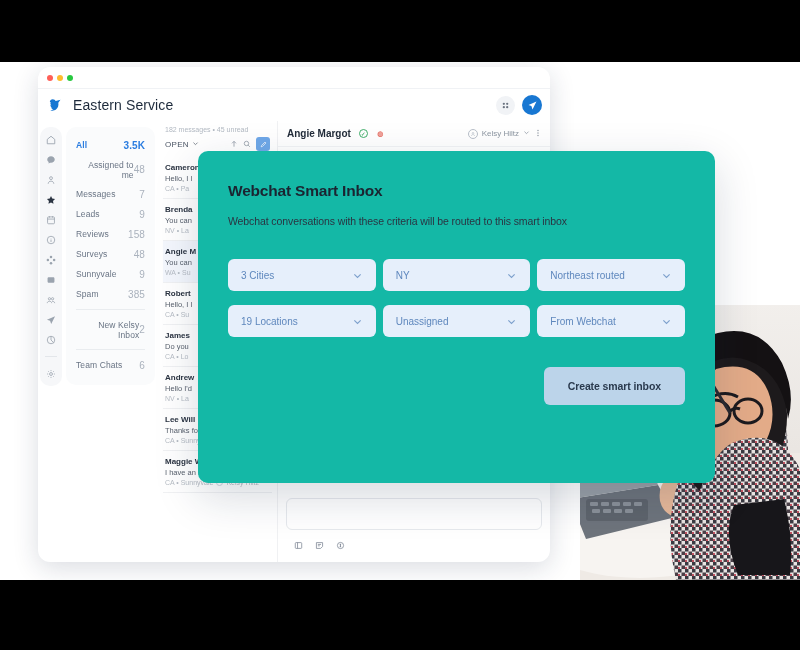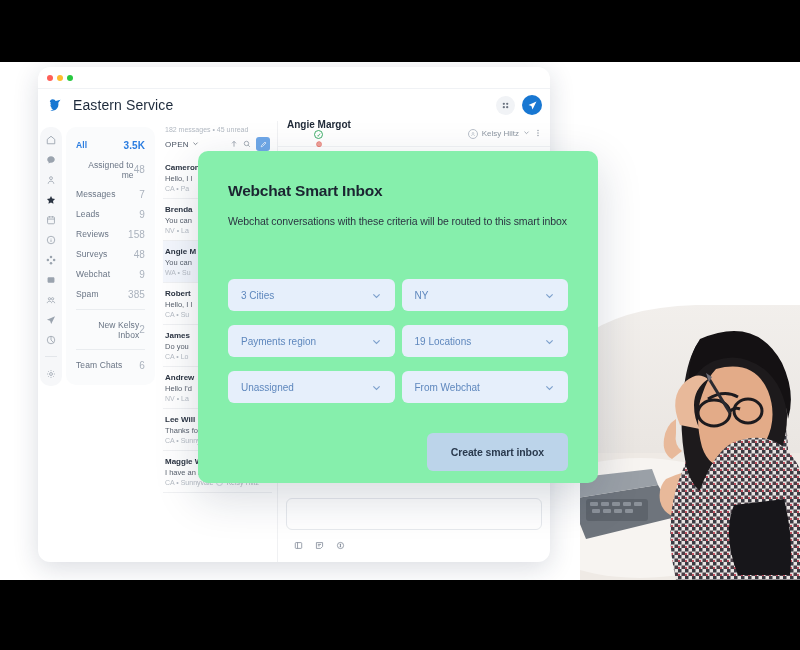--- a/index.html
+++ b/index.html
@@ -102,21 +102,21 @@
   .ag-dot {
     width: 7px; height: 7px; border-radius: 50%; border: 1px solid #cfd5dd;
   }
 
   
   .thread { flex: 1; position: relative; border-left: 1px solid #f0f1f3; display: flex; flex-direction: column; }
   .thread-head {
     height: 26px; display: flex; align-items: center; justify-content: space-between;
     padding: 0 8px 0 9px; border-bottom: 1px solid #f2f3f5;
   }
-  .th-name { font-size: 10px; color: #222c3a; font-weight: bold; display: flex; align-items: center; gap: 0; flex-direction: column; }
+  .th-name { font-size: 10px; color: #222c3a; font-weight: bold; display: flex; align-items: center; gap: 8px; }
   .chip-g { width: 9px; height: 9px; border-radius: 50%; border: 1px solid #3fae6a; color: #3fae6a; font-size: 5.5px; display: flex; align-items: center; justify-content: center; }
   .chip-r { width: 9px; height: 9px; border-radius: 50%; color: #e8796f; font-size: 7px; display: flex; align-items: center; justify-content: center; }
   .th-right { display: flex; align-items: center; gap: 4px; font-size: 8px; color: #8d96a2; }
   .th-avatar { width: 10px; height: 10px; border-radius: 50%; border: 1px solid #b9c0ca; display: flex; align-items: center; justify-content: center; }
 
   .messages { flex: 1; padding: 10px 8px; position: relative; }
   .bubble {
     background: #5a9bd8; color: #fff; font-size: 8px; line-height: 1.45;
     border-radius: 10px; padding: 7px 9px; max-width: 200px; margin-left: auto; margin-bottom: 12px;
   }
@@ -128,28 +128,28 @@
   .composer-tools { display: flex; gap: 12px; padding: 6px 0 0 8px; color: #7d8694; }
 
   
   .photo {
     position: absolute; right: 0px; top: 241px; width: 220px; height: 277px;
     overflow: hidden; z-index: 20;
   }
 
   
   .modal {
-    position: absolute; left: 198px; top: 89px; width: 400px; height: 332px;
-    background: #86efac; border-radius: 10px;
+    position: absolute; left: 198px; top: 89px; width: 517px; height: 332px;
+    background: #14b8a6; border-radius: 10px;
     box-shadow: 0 14px 44px rgba(20,35,65,.17);
     z-index: 40; padding: 31px 30px 0 30px;
   }
   .modal-title { font-size: 15.5px; font-weight: bold; color: #1b2431; letter-spacing: -.2px; }
   .modal-sub { font-size: 10.5px; color: #2b3442; margin-top: 15px; letter-spacing: -.1px; }
-  .fields { margin-top: 52px; display: grid; grid-template-columns: 1fr 1fr; gap: 14px 7px; }
+  .fields { margin-top: 32px; display: grid; grid-template-columns: 1fr 1fr 1fr; gap: 14px 7px; }
   .field {
     height: 32px; background: #e6effb; border-radius: 6px;
     display: flex; align-items: center; justify-content: space-between;
     padding: 0 13px; font-size: 10px; color: #5e87bd;
   }
   .field .chev { color: #7ea1cd; display: flex; }
   .modal-actions { display: flex; justify-content: flex-end; margin-top: 30px; }
   .primary-btn {
     background: #bcd4ea; color: #2a3a4e; font-size: 10.5px; font-weight: bold;
     border: none; border-radius: 6px; padding: 13px 24px; letter-spacing: -.1px;
@@ -294,21 +294,21 @@
           </div>
           <div class="folder">
             <span>Reviews</span>
             <span class="cnt">158</span>
           </div>
           <div class="folder">
             <span>Surveys</span>
             <span class="cnt">48</span>
           </div>
           <div class="folder">
-            <span>Webchat</span>
+            <span>Sunnyvale</span>
             <span class="cnt">9</span>
           </div>
           <div class="folder">
             <span>Spam</span>
             <span class="cnt">385</span>
           </div>
           <div class="folder-sep"></div>
           <div class="folder">
             <span>New Kelsy Inbox</span>
             <span class="cnt">2</span>
@@ -546,21 +546,21 @@
       </div>
       <div class="field">
         <span>NY</span>
         <span class="chev">
           <svg viewBox="0 0 14 14" width="11" height="11" fill="none" stroke="currentColor" stroke-width="1.5">
               <path d="M3 5.5 7 9.5l4-4"></path>
             </svg>
         </span>
       </div>
       <div class="field">
-        <span>Payments region</span>
+        <span>Northeast routed</span>
         <span class="chev">
           <svg viewBox="0 0 14 14" width="11" height="11" fill="none" stroke="currentColor" stroke-width="1.5">
               <path d="M3 5.5 7 9.5l4-4"></path>
             </svg>
         </span>
       </div>
       <div class="field">
         <span>19 Locations</span>
         <span class="chev">
           <svg viewBox="0 0 14 14" width="11" height="11" fill="none" stroke="currentColor" stroke-width="1.5">

